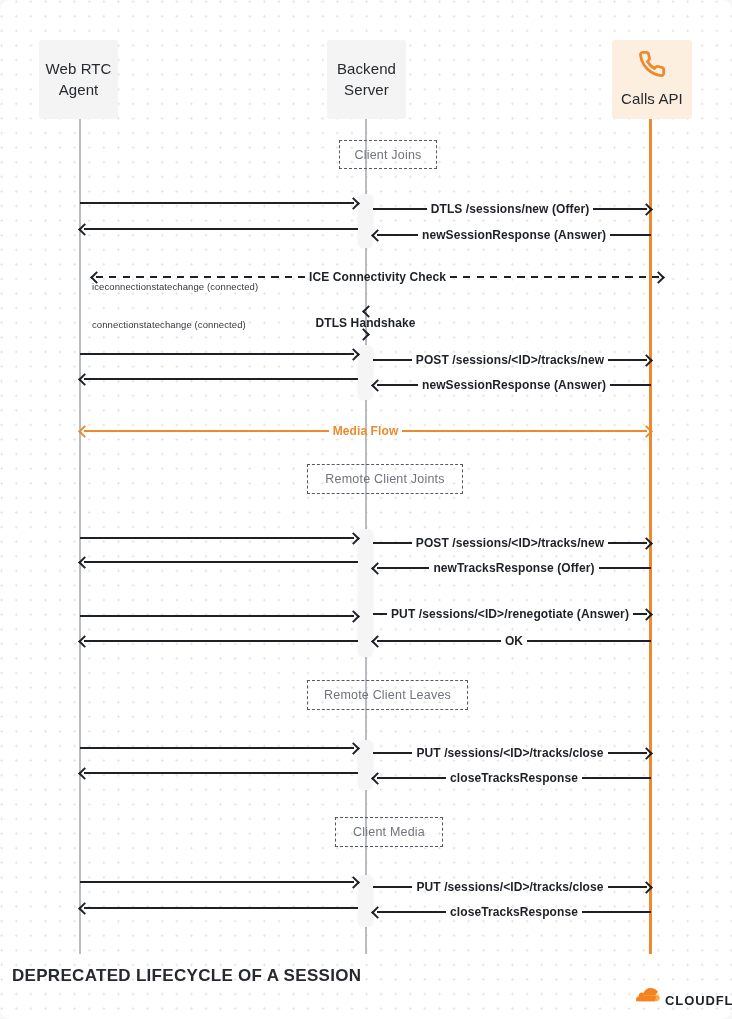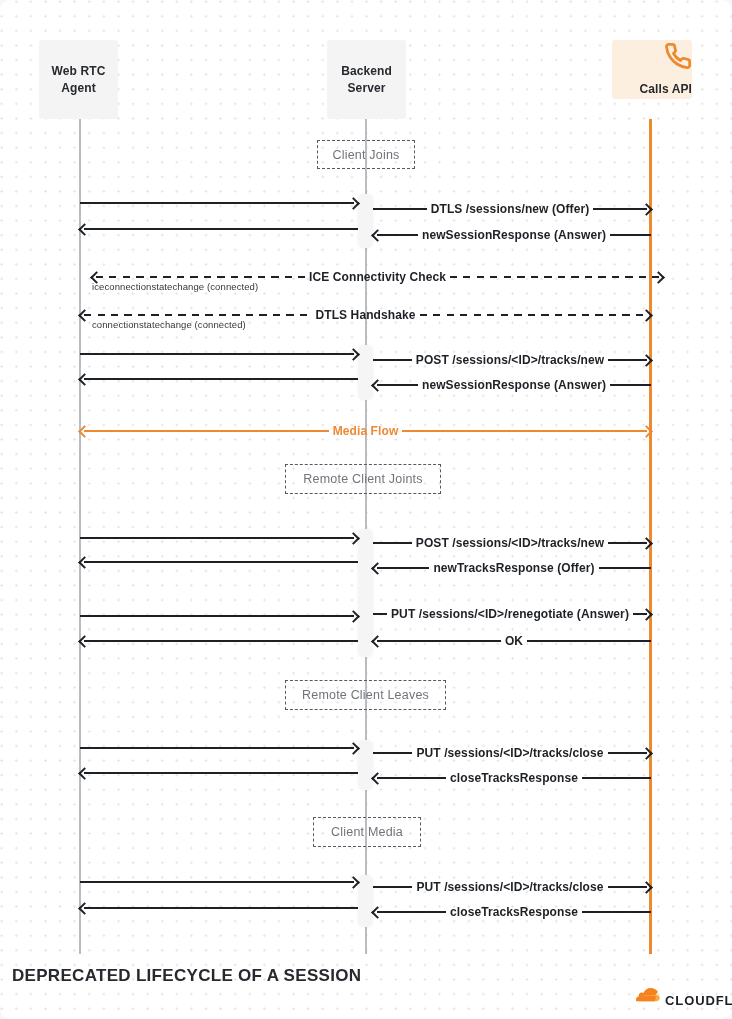--- a/index.html
+++ b/index.html
@@ -14,40 +14,40 @@
     overflow:hidden;
     font-family:"Liberation Sans", sans-serif;
   }
 
   
   .actor {
     position:absolute; display:flex; flex-direction:column; align-items:center; justify-content:center;
     background:#f4f4f5; border-radius:3px; text-align:center;
   }
   .actor .alabel {
-    font-size:12px; font-weight:700; color:#26292e; line-height:1.35; white-space:pre-line;
+    font-size:15px; font-weight:400; color:#26292e; line-height:1.35; white-space:pre-line;
     letter-spacing:0.1px;
   }
   .actor.accent { background:#fcefdf; }
   .actor.accent .alabel { margin-top:7px; }
 
   
   .lifeline { position:absolute; width:1.5px; background:#b9bcc1; }
   .lifeline.accent { width:2.5px; background:#ed8a2f; }
 
   
   .actbar {
     position:absolute; left:358px; width:15px; background:#f5f5f6;
     border-radius:6px; box-shadow:0 0 3px rgba(0,0,0,0.06); z-index:2;
   }
 
   
   .phase {
     position:absolute; display:flex; align-items:center; justify-content:center;
-    border:1.5px dashed #56595f; z-index:3;
+    border:1.5px dashed #56595f; z-index:3;margin-left:22px;
   }
   .phase .plabel { font-size:12.5px; color:#70747a; letter-spacing:0.2px; white-space:nowrap; }
 
   
   .msg { position:absolute; height:16px; display:flex; align-items:center; z-index:4; }
   .msg .seg { flex:1; min-width:0; height:2.5px; background:#1d2025; }
   .msg .seg.dash {
     background:repeating-linear-gradient(90deg,#1d2025 0 7px, transparent 7px 13.5px);
   }
   .msg .lbl {
@@ -89,21 +89,21 @@
   <div class="actbar" style="top:875px; height:52px;"></div>
 
   <div class="actor" style="left:39px; top:40px; width:79px; height:79px;">
     <span class="alabel">Web RTC
 Agent</span>
   </div>
   <div class="actor" style="left:327px; top:40px; width:79px; height:79px;">
     <span class="alabel">Backend
 Server</span>
   </div>
-  <div class="actor accent" style="left:612px; top:40px; width:80px; height:59px;align-items:flex-end;">
+  <div class="actor accent" style="left:612px; top:40px; width:80px; height:79px;">
     <span>
       <svg width="28" height="28" viewBox="0 0 24 24" fill="none" stroke="#ED8A2F" stroke-width="2.4" stroke-linecap="round" stroke-linejoin="round">
         <path d="M22 16.92v3a2 2 0 0 1-2.18 2 19.79 19.79 0 0 1-8.63-3.07 19.5 19.5 0 0 1-6-6 19.79 19.79 0 0 1-3.07-8.67A2 2 0 0 1 4.11 2h3a2 2 0 0 1 2 1.72 12.84 12.84 0 0 0 .7 2.81 2 2 0 0 1-.45 2.11L8.09 9.91a16 16 0 0 0 6 6l1.27-1.27a2 2 0 0 1 2.11-.45 12.84 12.84 0 0 0 2.81.7A2 2 0 0 1 22 16.92z"></path>
       </svg>
     </span>
     <span class="alabel">Calls API</span>
   </div>
 
   <div class="phase" style="left:317px; top:140px; width:98px; height:29px;">
     <span class="plabel">Client Joins</span>
@@ -142,21 +142,21 @@
 
   <div class="msg" style="left:80px; top:269px; width:571px;margin-left:12px;">
     <span class="head l"></span>
       <span class="seg dash"></span>
       <span class="lbl">ICE Connectivity Check</span>
       <span class="seg dash"></span>
       <span class="head r"></span>
   </div>
   <div class="sublabel" style="left:92px; top:281px;">iceconnectionstatechange (connected)</div>
 
-  <div class="msg" style="left:80px; top:307px; width:571px;">
+  <div class="msg" style="left:80px; top:307px; width:571px;flex-direction:column;">
     <span class="head l"></span>
       <span class="seg dash"></span>
       <span class="lbl">DTLS Handshake</span>
       <span class="seg dash"></span>
       <span class="head r"></span>
   </div>
   <div class="sublabel" style="left:92px; top:319px;">connectionstatechange (connected)</div>
 
   <div class="msg" style="left:80px; top:346px; width:278px;">
     <span class="seg"></span>

